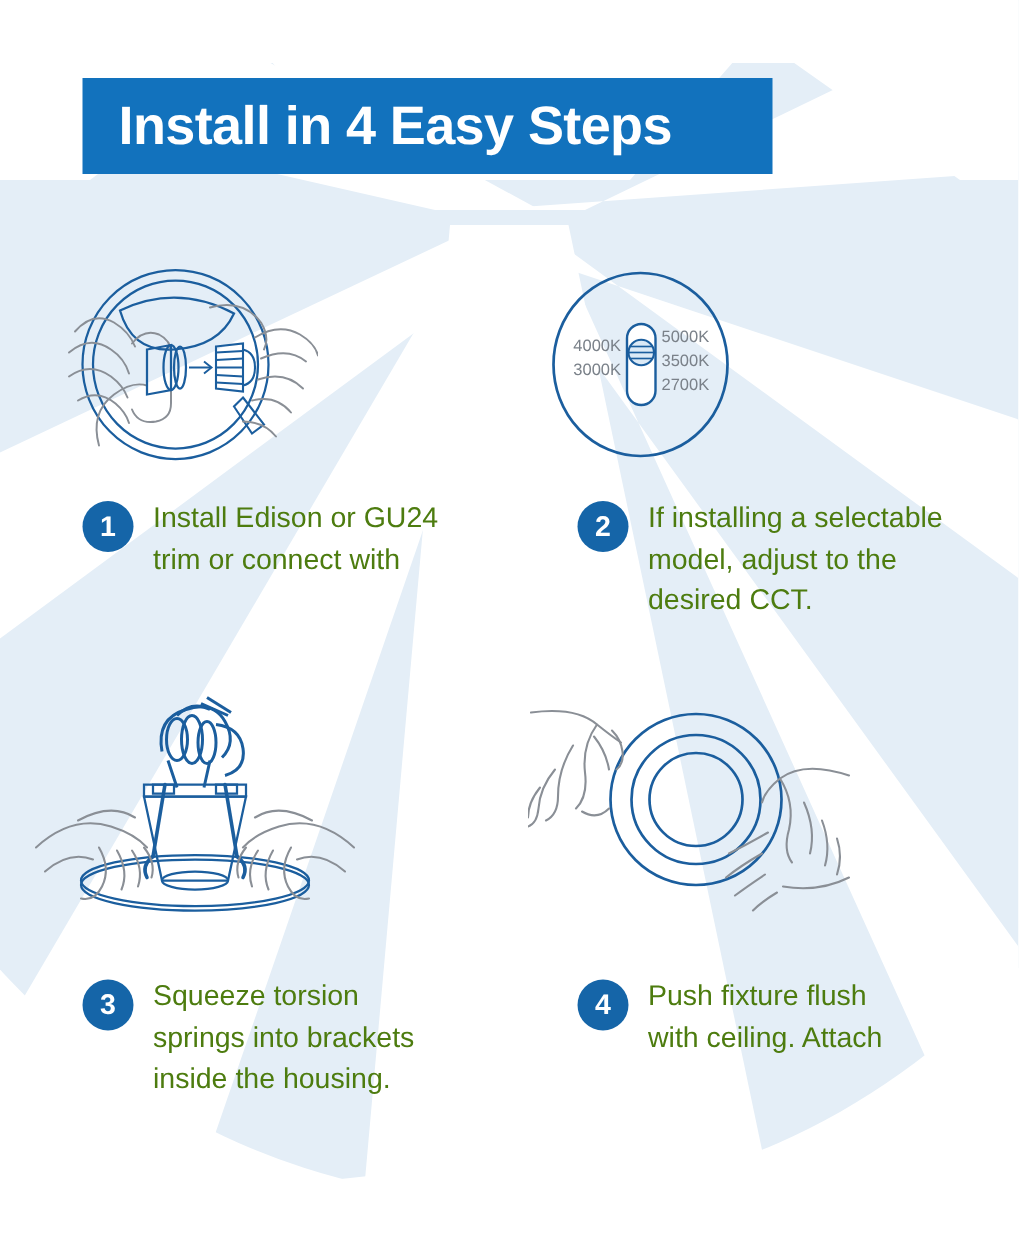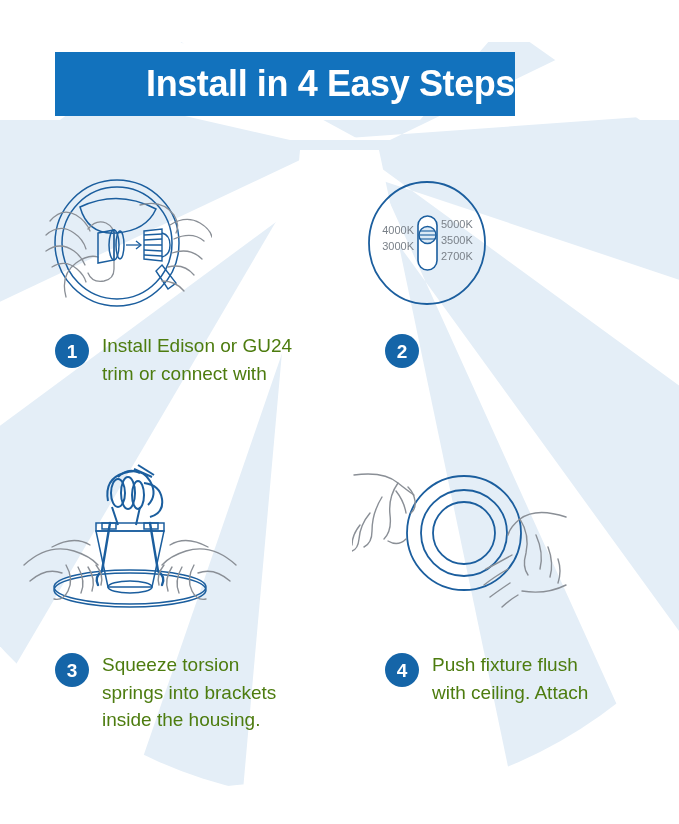--- a/index.html
+++ b/index.html
@@ -30,21 +30,20 @@
   #header-banner {
     position: absolute;
     left: 55px;
     top: 52px;
     width: 460px;
     height: 64px;
     background: #1272bd;
     z-index: 5;
     display: flex;
     align-items: center;
-    justify-content: flex-end;
   }
   #header-title {
     color: #ffffff;
     font-size: 36px;
     font-weight: bold;
     letter-spacing: -0.4px;
     padding-left: 24px;
     line-height: 1;
     white-space: nowrap;
   }
@@ -205,20 +204,25 @@
         <text x="62" y="62" text-anchor="end" font-family="'Liberation Sans', sans-serif" font-size="11" fill="#7a8189">4000K</text>
         <text x="62" y="78" text-anchor="end" font-family="'Liberation Sans', sans-serif" font-size="11" fill="#7a8189">3000K</text>
 
         <text x="89" y="56" font-family="'Liberation Sans', sans-serif" font-size="11" fill="#7a8189">5000K</text>
         <text x="89" y="72" font-family="'Liberation Sans', sans-serif" font-size="11" fill="#7a8189">3500K</text>
         <text x="89" y="88" font-family="'Liberation Sans', sans-serif" font-size="11" fill="#7a8189">2700K</text>
       </svg>
     </div>
     <div class="step-caption">
       <div class="step-badge">2</div>
+      <div class="step-text">
+        <span>If installing a selectable</span>
+        <span>model, adjust to the</span>
+        <span>desired CCT.</span>
+      </div>
     </div>
   </div>
 
   <div class="step" id="step-3">
     <div class="step-art">
       <svg width="216" height="170" viewBox="0 0 216 170">
 
         <g fill="none" stroke="#1b5e9e" stroke-width="1.5">
           <ellipse cx="108" cy="137" rx="76" ry="17"></ellipse>
           <ellipse cx="108" cy="134" rx="76" ry="17"></ellipse>

